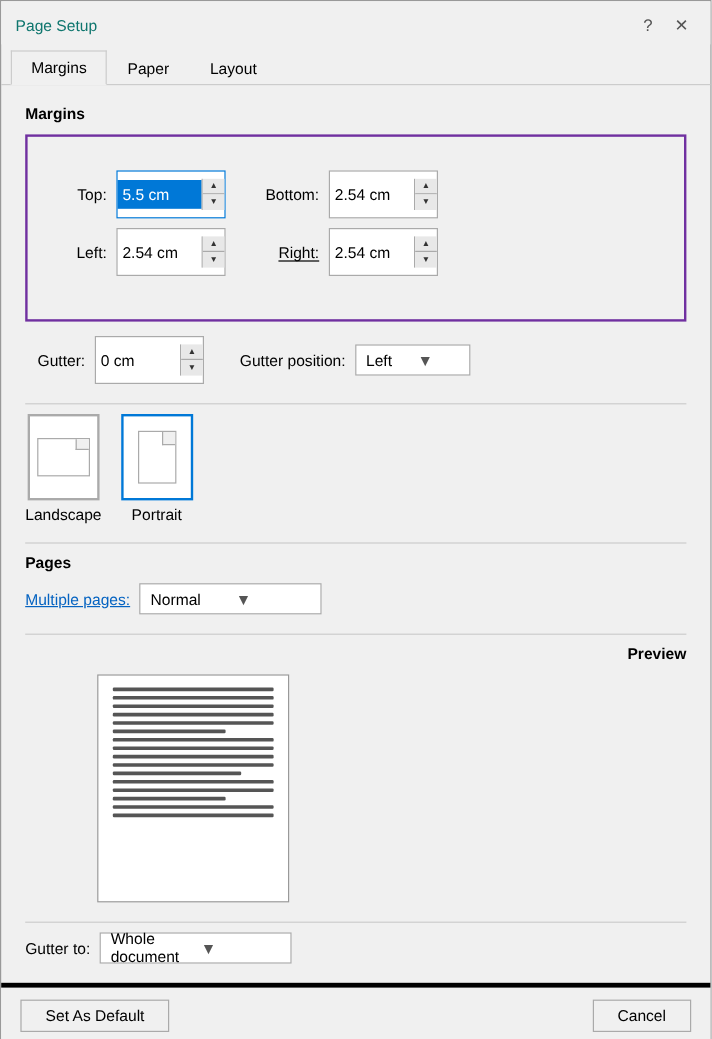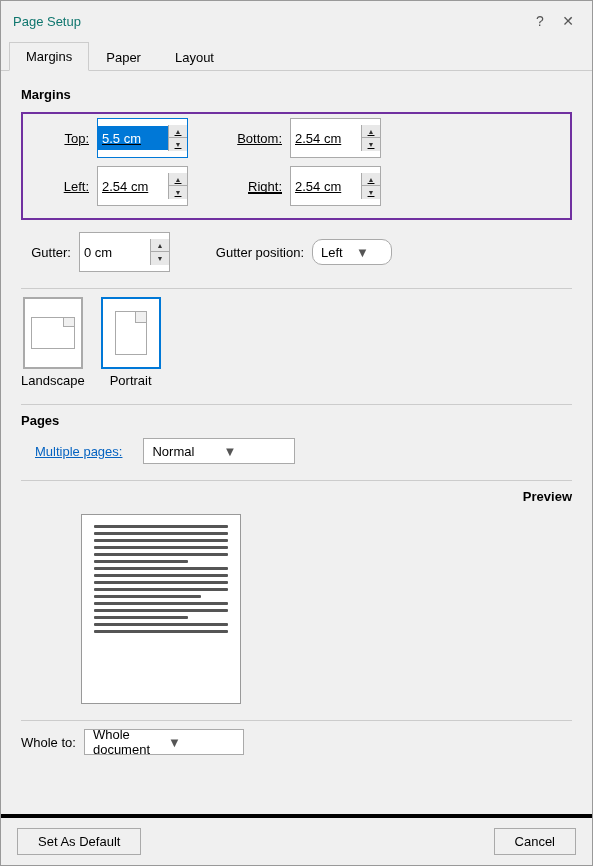--- a/index.html
+++ b/index.html
@@ -83,23 +83,22 @@
     }
     .section-title {
       font-size: 13px;
       font-weight: 600;
       margin-bottom: 10px;
       color: #000;
     }
 
     .margins-box {
       border: 2px solid #7030a0;
-      padding: 4px 16px;
+      padding: 28px 16px;
       margin-bottom: 12px;
-      text-decoration: underline;
     }
 
     .form-row {
       display: flex;
       align-items: center;
       margin-bottom: 8px;
       gap: 8px;
     }
     .form-label {
       width: 50px;
@@ -154,21 +153,20 @@
       font-size: 7px;
       color: #333;
     }
     .spinner-btn:first-child {
       border-bottom: 1px solid #aaa;
     }
 
     .form-right {
       display: flex;
       align-items: center;
-      margin-left: 16px;
       gap: 8px;
       flex: 1;
     }
     .form-right .form-label {
       width: 70px;
       text-align: right;
     }
 
     .select-box {
       display: flex;
@@ -263,25 +261,23 @@
       display: flex;
       align-items: center;
       gap: 8px;
       margin-top: 8px;
     }
     .pages-label {
       font-size: 13px;
       text-decoration: underline;
       color: #0563c1;
       cursor: pointer;
-      margin-left: 14px;
     }
     .pages-select {
       width: 152px;
-      margin-left: 13px;
     }
 
     
     .preview-section { margin-bottom: 16px; text-align: right; }
     .preview-box {
       width: 160px;
       height: 190px;
       border: 1px solid #999;
       background: #fff;
       margin: 8px auto 0 auto;
@@ -427,21 +423,21 @@
         <span class="form-label">Gutter:</span>
         <div class="input-spinner">
           <input type="text" value="0 cm" style="">
           <div class="spinner-btns">
             <button class="spinner-btn">▲</button>
             <button class="spinner-btn">▼</button>
           </div>
         </div>
         <div class="form-right">
           <span class="form-label" style="width:110px; text-align:right;">Gutter position:</span>
-          <div class="select-box" style="width:80px;border-radius:10px;">
+          <div class="select-box" style="width:96px;">
             <span>Left</span>
             <span class="select-arrow">▼</span>
           </div>
         </div>
       </div>
     </div>
 
     <div class="divider"></div>
 
     <div class="section orientation-section">
@@ -494,21 +490,21 @@
         <div class="preview-line full"></div>
         <div class="preview-line medium"></div>
         <div class="preview-line full"></div>
         <div class="preview-line full"></div>
       </div>
     </div>
 
     <div class="divider"></div>
 
     <div class="apply-row">
-      <span class="apply-label">Whole to:</span>
+      <span class="apply-label">Gutter to:</span>
       <div class="select-box apply-select">
         <span>Whole document</span>
         <span class="select-arrow">▼</span>
       </div>
     </div>
 
   </div>
 
   <div class="footer">
     <button class="btn">Set As Default</button>

